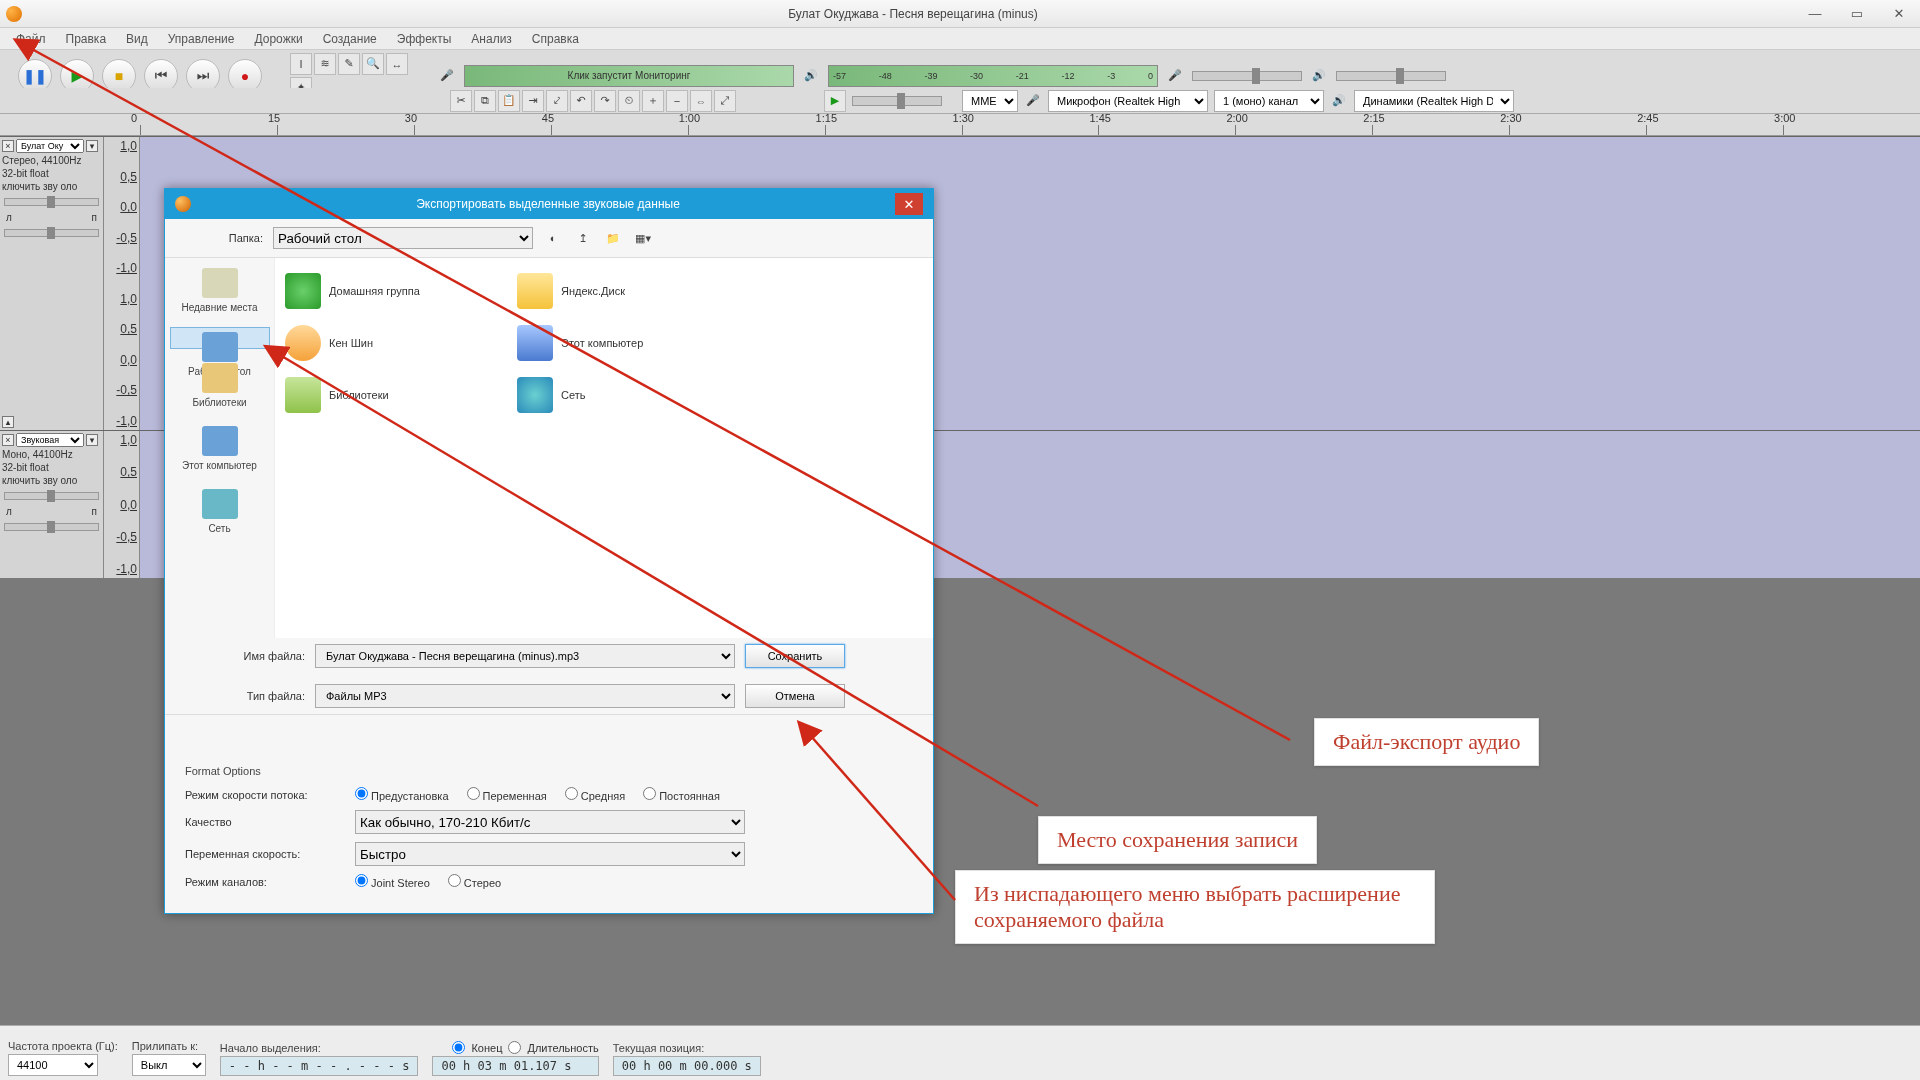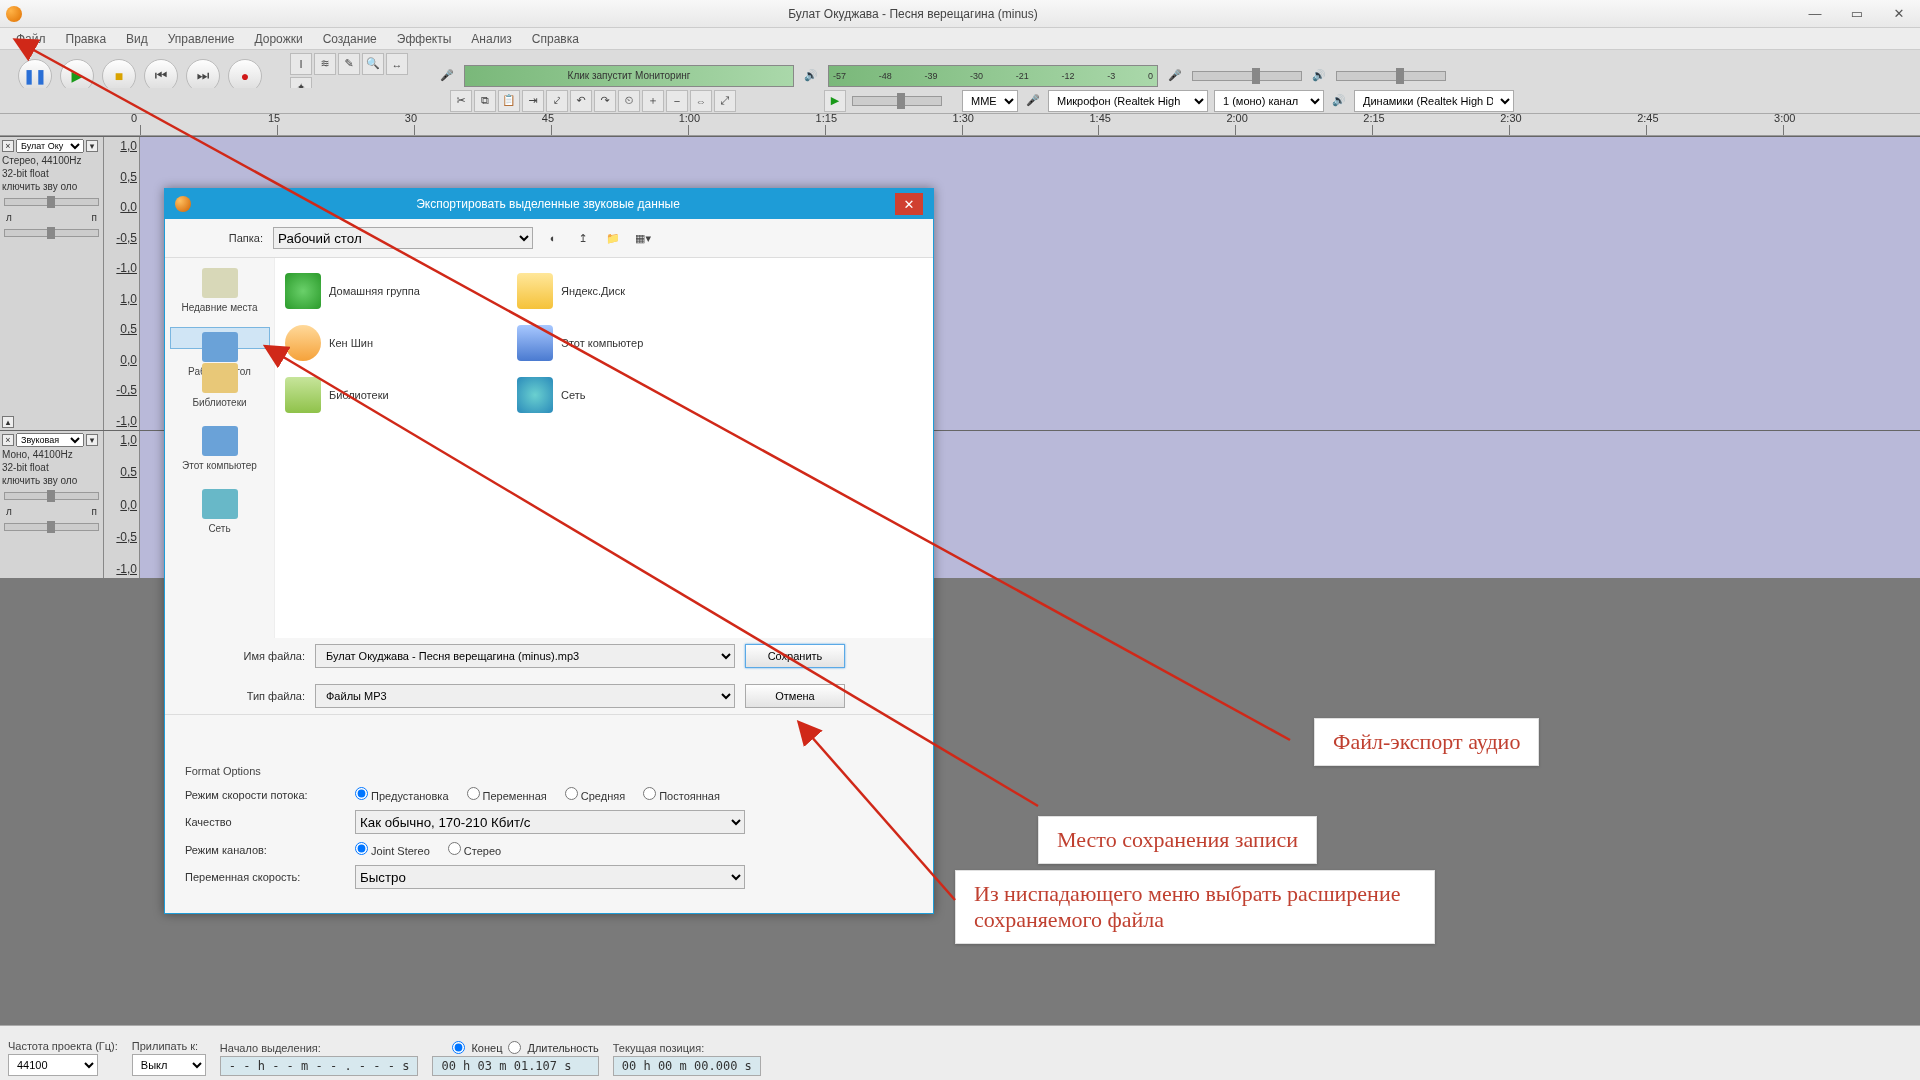--- a/index.html
+++ b/index.html
@@ -404,29 +404,29 @@
         <label><input type="radio" style=""> <span>Переменная</span></label>
         <label><input type="radio" style=""> <span>Средняя</span></label>
         <label><input type="radio" style=""> <span>Постоянная</span></label>
       </div>
     </div>
     <div class="frow">
       <label>Качество</label>
       <select><option>Как обычно, 170-210 Кбит/с</option></select>
     </div>
     <div class="frow">
+      <label>Переменная скорость:</label>
+      <select><option>Быстро</option></select>
+    </div>
+    <div class="frow">
       <label>Режим каналов:</label>
       <div class="opts">
         <label><input type="radio" checked="" style=""> <span>Joint Stereo</span></label>
         <label><input type="radio" style=""> <span>Стерео</span></label>
       </div>
-    </div>
-    <div class="frow">
-      <label>Переменная скорость:</label>
-      <select><option>Быстро</option></select>
     </div>
   </div>
 </div>
 
 <div class="anno" style="left:1290px;top:718px;margin-left:24px;">Файл-экспорт аудио</div>
 <div class="anno" style="left:1038px;top:816px;">Место сохранения записи</div>
 <div class="anno" style="left:955px;top:870px;width:480px;">Из ниспадающего меню выбрать расширение сохраняемого файла</div>
 
 <svg class="arrows" width="1920" height="1080">
   <defs>

